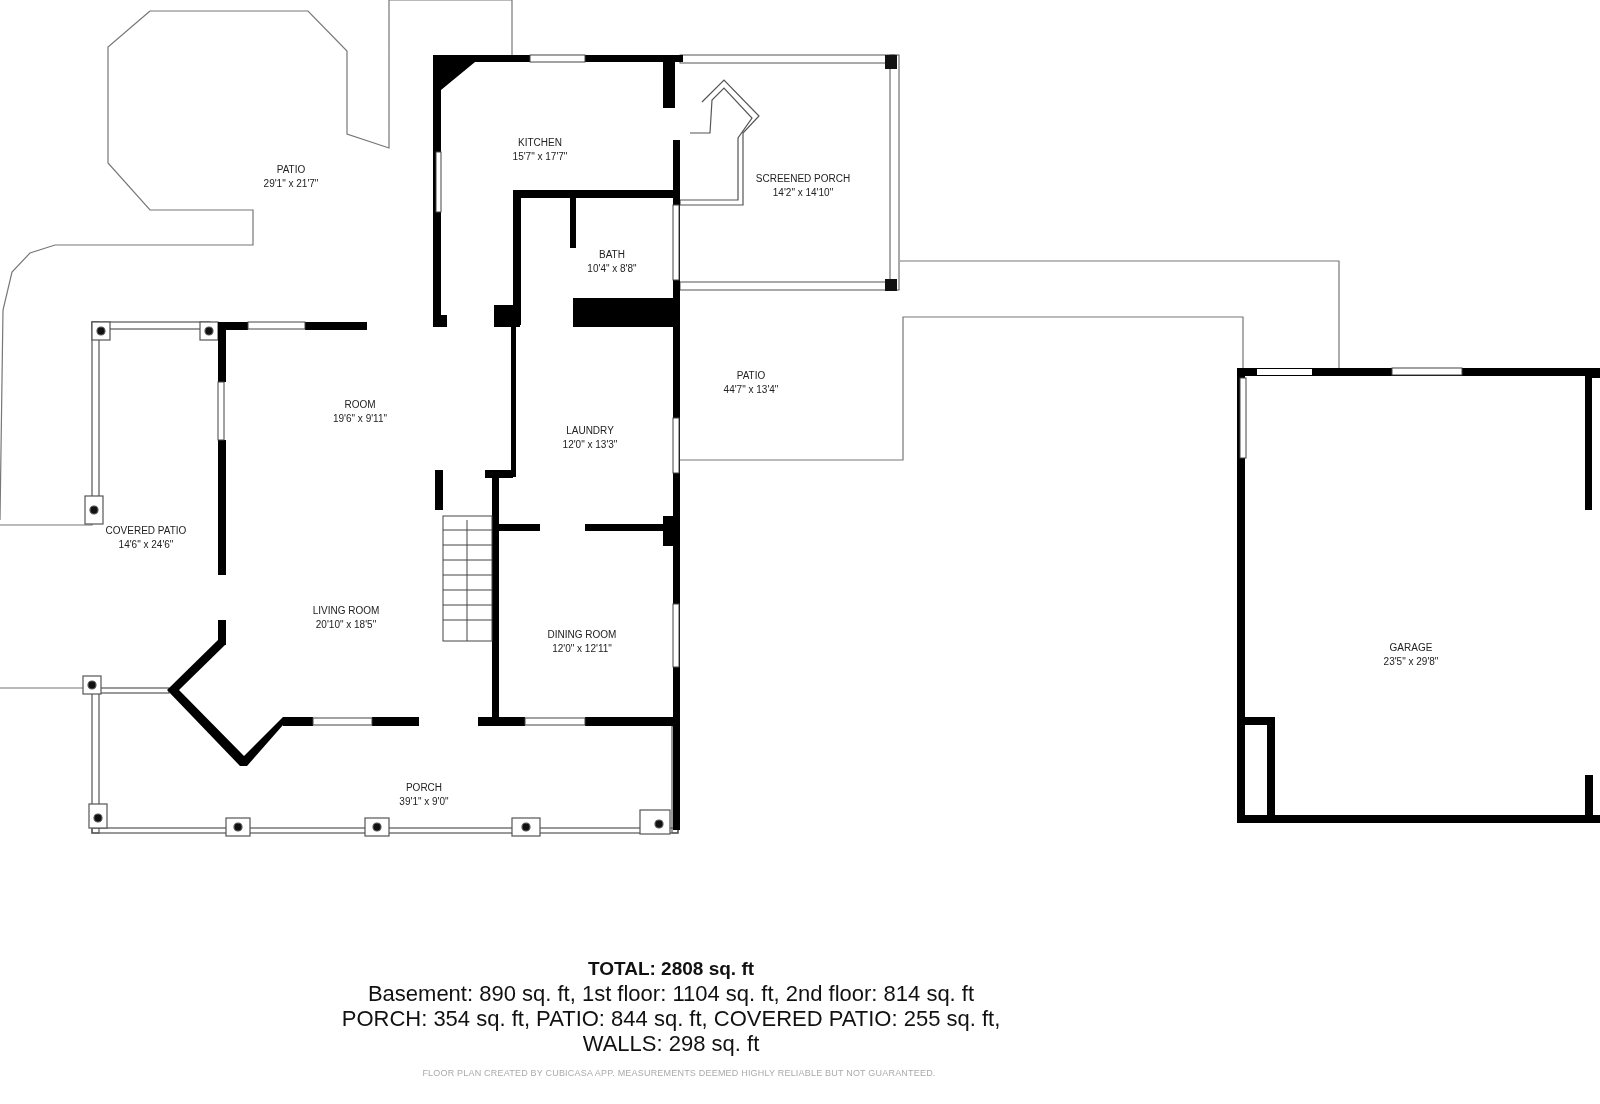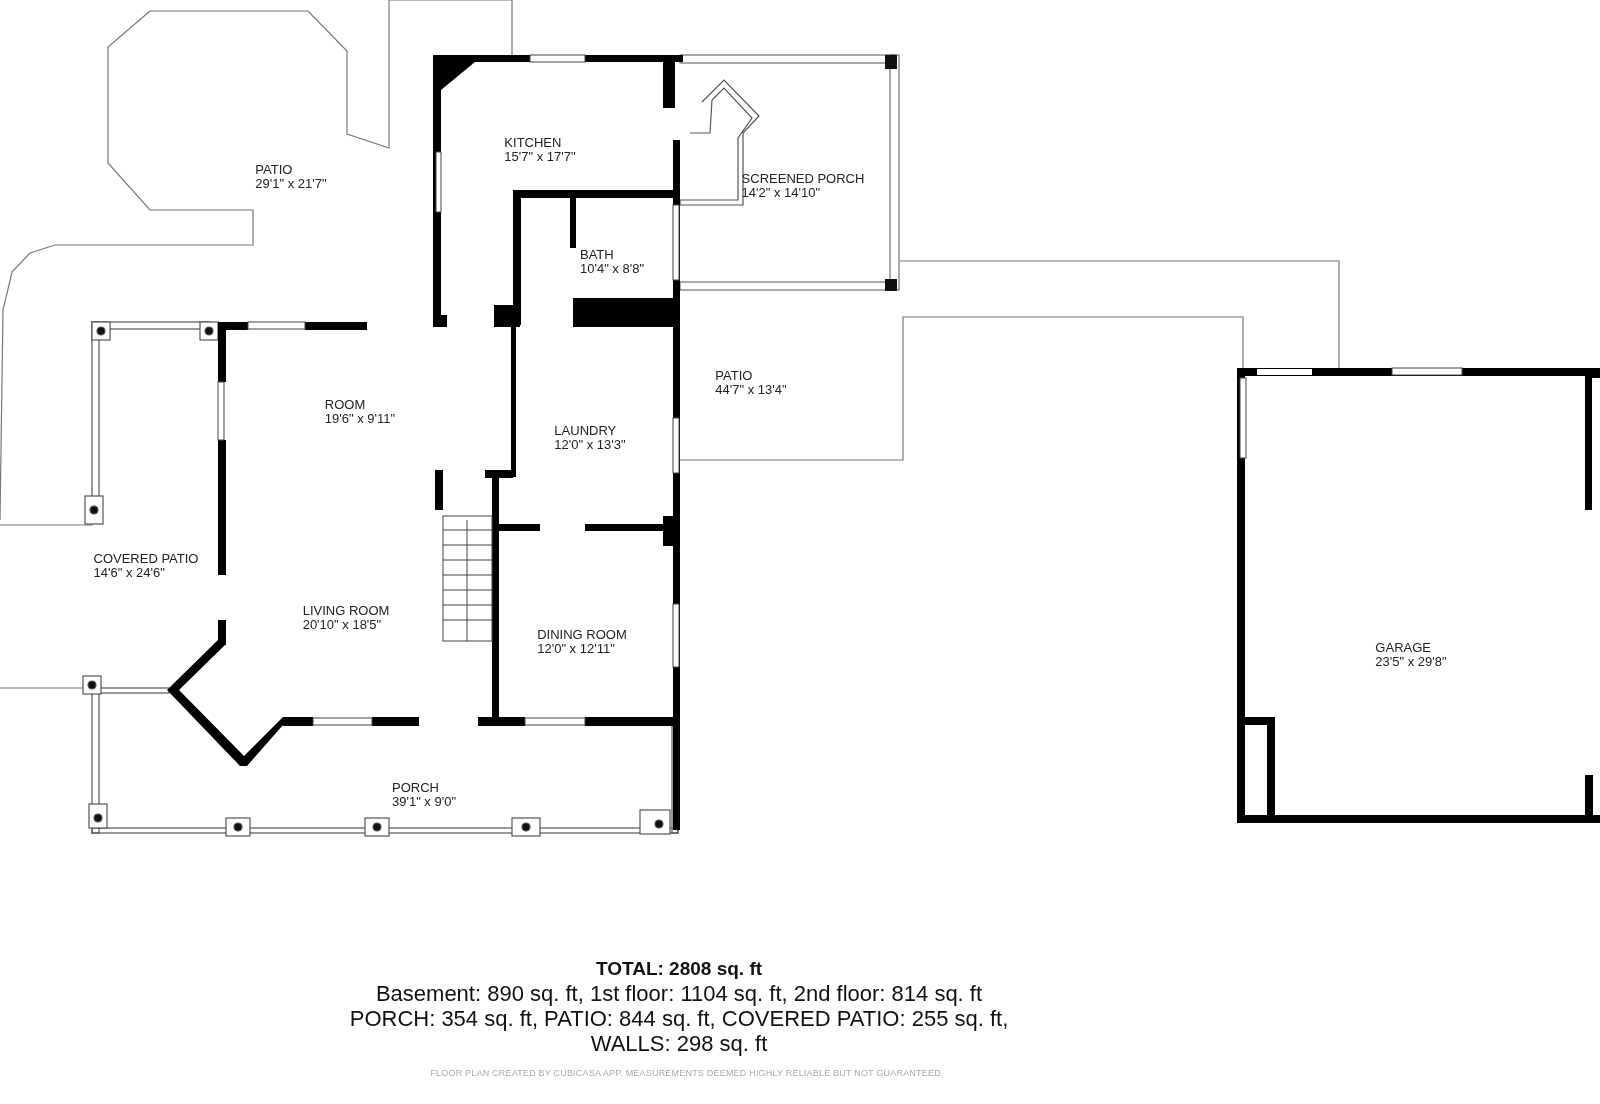--- a/index.html
+++ b/index.html
@@ -1,21 +1,21 @@
 <!DOCTYPE html>
 <html><head>
 <meta charset="utf-8">
 <style>
   html,body{margin:0;padding:0;background:#fff;}
   body{width:1600px;height:1104px;position:relative;overflow:hidden;font-family:"Liberation Sans","DejaVu Sans",sans-serif;}
   #plan{position:absolute;left:0;top:0;}
-  .lbl{position:absolute;color:#222;font-size:13px;line-height:14px;transform:translateX(-50%);white-space:nowrap;}
+  .lbl{position:absolute;text-align:center;color:#222;font-size:10px;line-height:14px;transform:translateX(-50%);white-space:nowrap;}
   .lbl .n{display:block;}
   .lbl .d{display:block;}
-  #summary{position:absolute;left:8px;top:956px;width:1342px;text-align:center;color:#111;}
+  #summary{position:absolute;left:0;top:956px;width:1342px;text-align:center;color:#111;}
   #summary .total{font-weight:bold;font-size:19px;line-height:25px;}
   #summary .line{font-size:22px;line-height:25px;}
   #summary .disc{font-size:9px;color:#aaa;margin-top:12px;letter-spacing:0.2px;padding-left:16px;}
 </style>
 </head>
 <body>
 
 <svg id="plan" width="1600" height="940" viewBox="0 0 1600 940">
 
   <g fill="none" stroke="#777" stroke-width="1.2">
@@ -150,21 +150,21 @@
     <span class="d">19'6" x 9'11"</span>
   </div>
 <div class="lbl" style="left:590px;top:424px">
     <span class="n">LAUNDRY</span>
     <span class="d">12'0" x 13'3"</span>
   </div>
 <div class="lbl" style="left:751px;top:369px">
     <span class="n">PATIO</span>
     <span class="d">44'7" x 13'4"</span>
   </div>
-<div class="lbl" style="left:146px;top:552px">
+<div class="lbl" style="left:146px;top:524px">
     <span class="n">COVERED PATIO</span>
     <span class="d">14'6" x 24'6"</span>
   </div>
 <div class="lbl" style="left:346px;top:604px">
     <span class="n">LIVING ROOM</span>
     <span class="d">20'10" x 18'5"</span>
   </div>
 <div class="lbl" style="left:582px;top:628px">
     <span class="n">DINING ROOM</span>
     <span class="d">12'0" x 12'11"</span>

